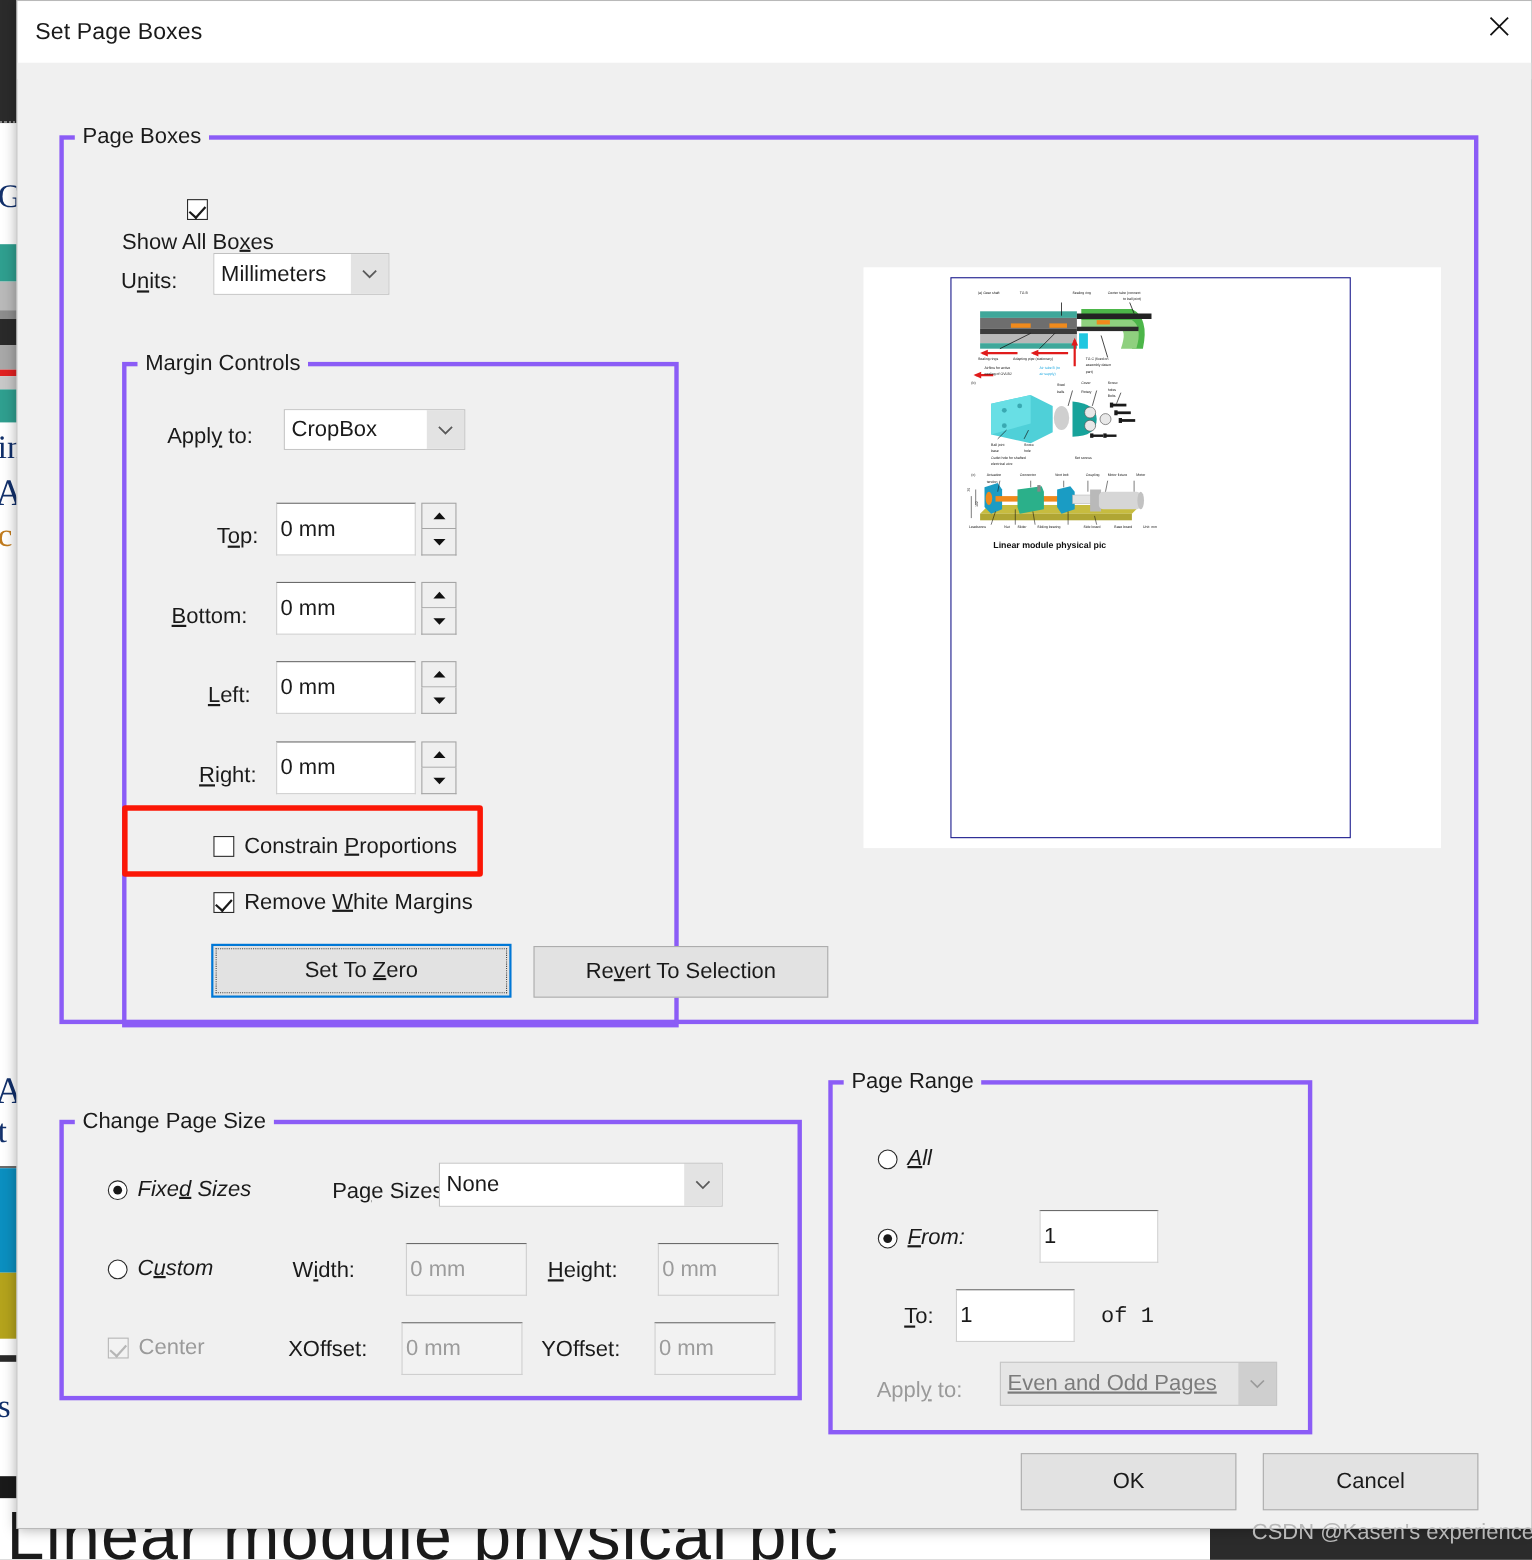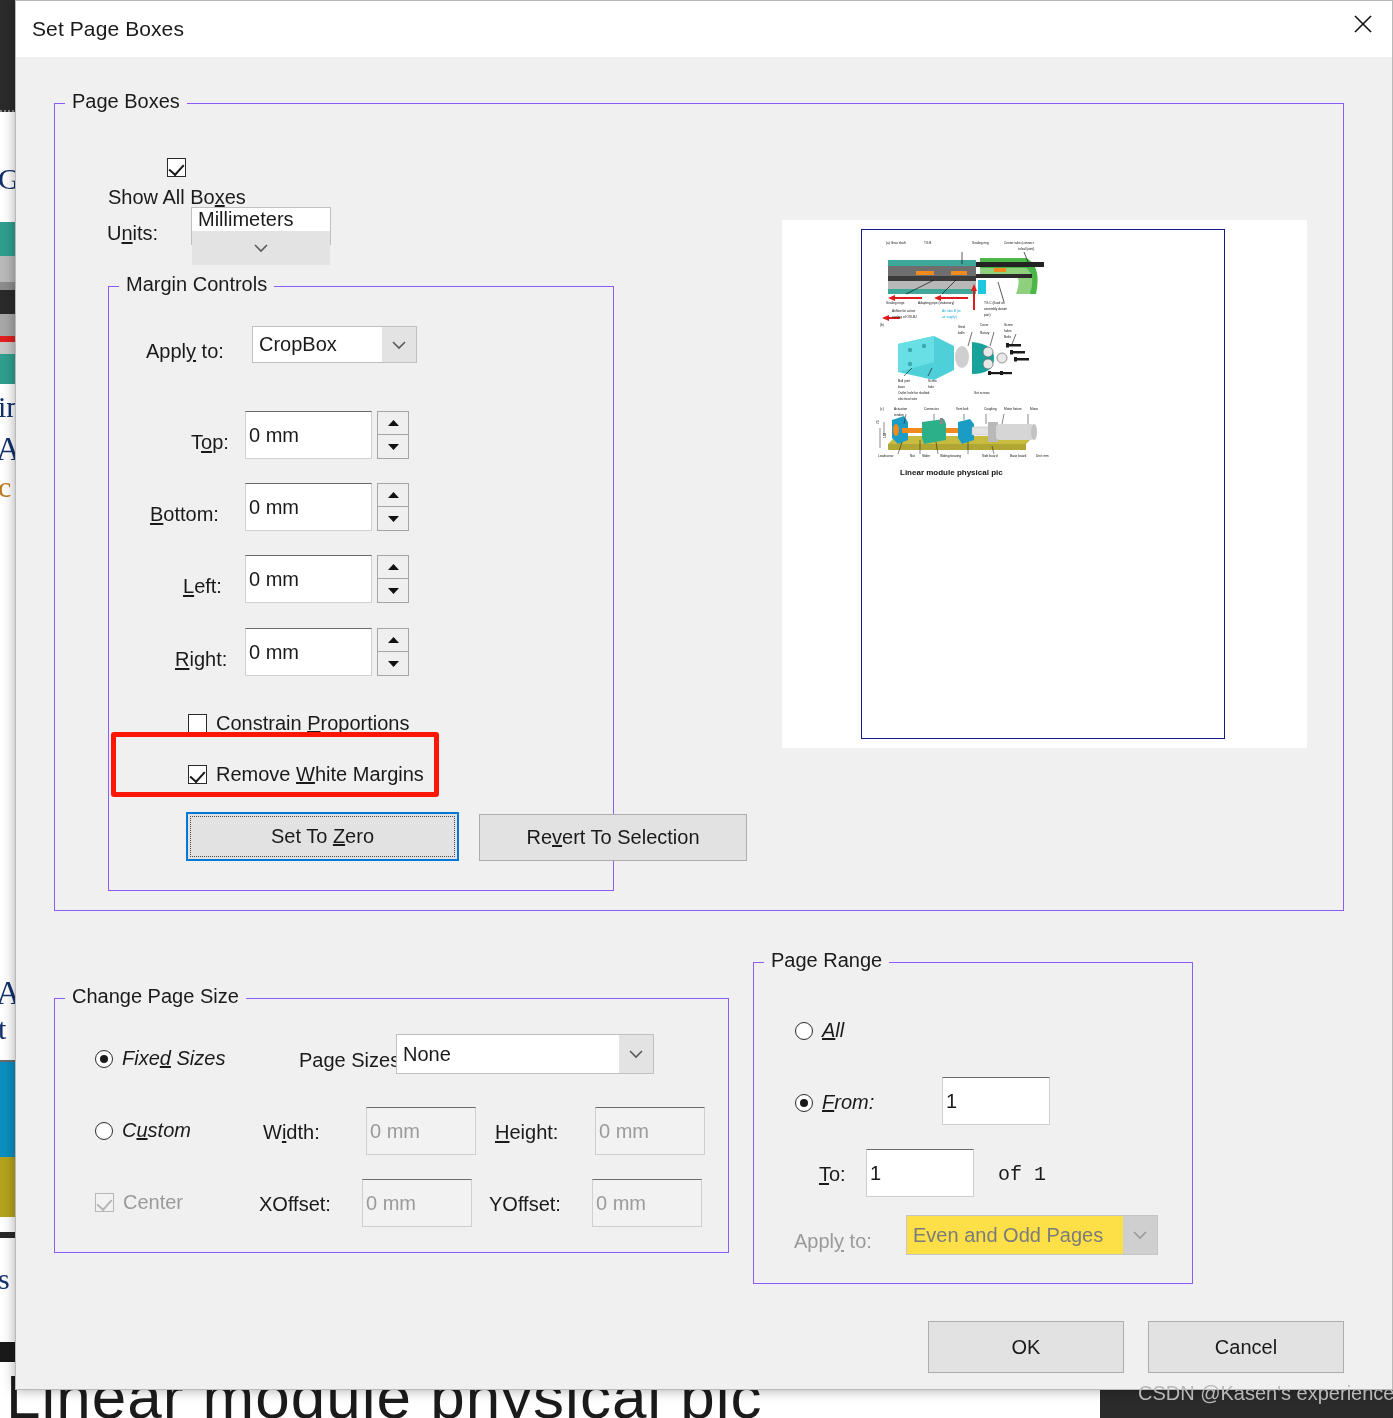--- a/index.html
+++ b/index.html
@@ -40,21 +40,21 @@
   }
   .close-btn {
     position: absolute; right: 0; top: 0; width: 58px; height: 46px;
     display: flex; align-items: center; justify-content: center; cursor: pointer;
   }
   .close-btn svg { display: block; }
 
   .body-area { position: absolute; left: 0; top: 56px; right: 0; bottom: 0; background: #f0f0f0; }
 
   
-  .group { position: absolute; border: 1px solid #8b5cf6; }
+  .group { position: absolute; border: 4px solid #8b5cf6; margin-top: 20px; }
   .group > .legend {
     position: absolute; top: -14px; left: 10px; padding: 0 7px;
     background: #f0f0f0; font-size: 20px; color: #1a1a1a; white-space: nowrap;
   }
 
   .lbl { position: absolute; font-size: 20px; color: #1a1a1a; white-space: nowrap; }
   .lbl u { text-decoration: underline; text-underline-offset: 2px; }
   .lbl.dis { color: #9a9a9a; }
 
   
@@ -101,21 +101,21 @@
     display: flex; align-items: stretch;
   }
   .combo .cval {
     flex: 1 1 auto; display: flex; align-items: center; padding-left: 6px;
     font-size: 20px; color: #1a1a1a; white-space: nowrap; background: #ffffff;
   }
   .combo .carrow {
     flex: 0 0 34px; background: #e3e3e3; display: flex; align-items: center; justify-content: center;
   }
   .combo.dis { background: #cfcfcf; border-color: #c6c6c6; }
-  .combo.dis .cval { background: #fde047; color: #7b7b7b; }
+  .combo.dis .cval { background: #e5e5e5; color: #7b7b7b; text-decoration: underline; }
   .combo.dis .carrow { background: #cfcfcf; }
 
   
   .spin { position: absolute; width: 32px; display: flex; flex-direction: column; }
   .spin .sb {
     flex: 1 1 50%; background: #efefef; border: 1px solid #a5a5a5;
     display: flex; align-items: center; justify-content: center; cursor: pointer;
   }
   .spin .sb + .sb { border-top: none; }
 
@@ -206,21 +206,21 @@
 
     <div class="group" style="left:38px; top:46px; width:1290px; height:808px;">
       <div class="legend">Page Boxes</div>
 
       <div class="cbx checked" style="left:53px; top:54px;flex-direction:column;">
         <span class="box"></span>
         <span class="txt">Show All Bo<u>x</u>es</span>
       </div>
 
       <div class="lbl" style="left:52px; top:118px;">U<u>n</u>its:</div>
-      <div class="combo" style="left:136px; top:103px; width:140px; height:38px;flex-direction:column;">
+      <div class="combo" style="left:136px; top:103px; width:160px; height:38px;">
         <span class="cval">Millimeters</span>
         <span class="carrow">
           <svg width="16" height="10" viewBox="0 0 16 10">
               <polyline points="2,2 8,8 14,2" fill="none" stroke="#5a5a5a" stroke-width="1.6"></polyline>
             </svg>
         </span>
       </div>
 
       <div class="group" style="left:53px; top:182px; width:506px; height:605px;">
         <div class="legend">Margin Controls</div>

